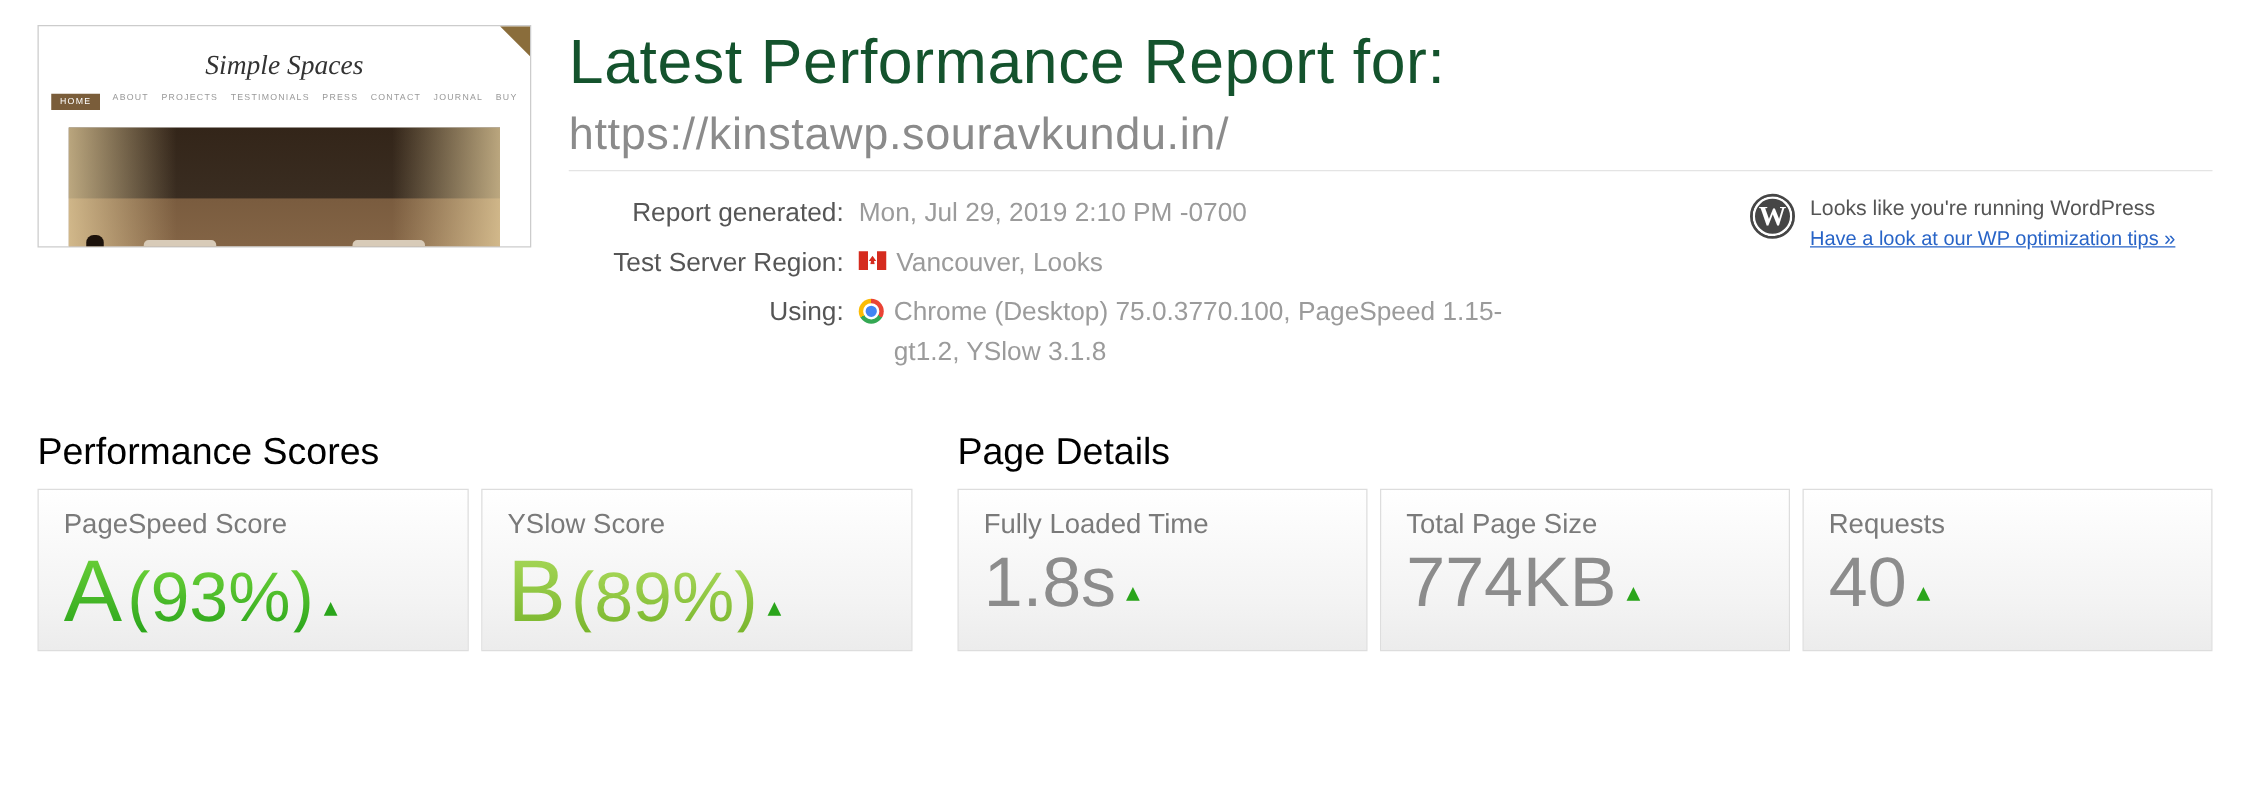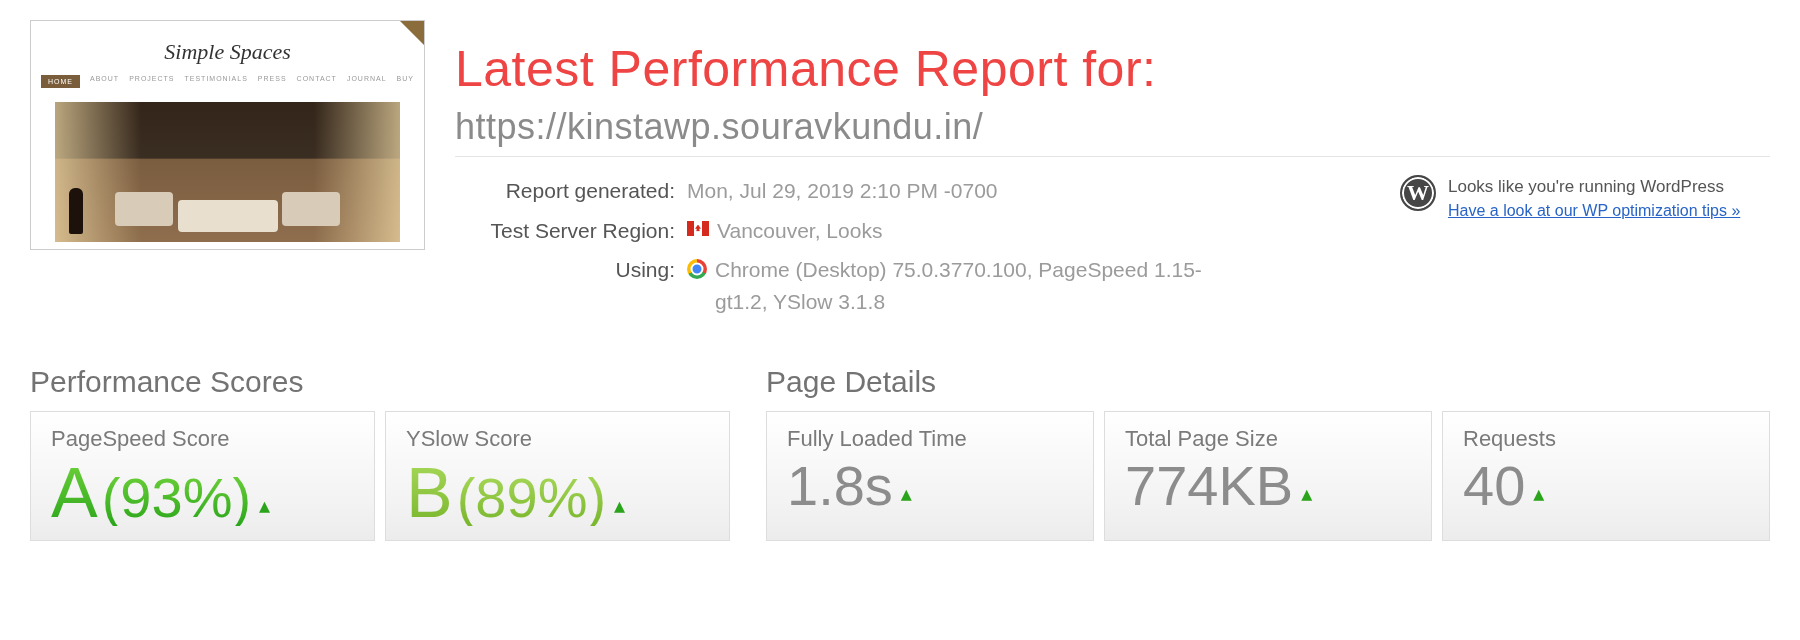--- a/index.html
+++ b/index.html
@@ -10,21 +10,21 @@
     width: 1800px;
     padding: 20px 30px;
   }
   .top-row {
     display: flex;
     gap: 30px;
     margin-bottom: 40px;
   }
   .thumb {
     width: 395px;
-    height: 230px;
+    height: 178px;
     border: 1px solid #ccc;
     position: relative;
     background: #fff;
     flex-shrink: 0;
     overflow: hidden;
   }
   .thumb-corner {
     position: absolute;
     top: 0; right: 0;
     width: 0; height: 0;
@@ -88,24 +88,23 @@
     left:14px; bottom:8px;
     width:14px; height:46px;
     background:#1c120b;
     border-radius:6px 6px 2px 2px;
   }
 
   .header-main { flex: 1; }
   .title {
     font-size: 50px;
     font-weight: 300;
-    color: #ef4444;
+    color: #14532d;
     letter-spacing: 0.5px;
     margin-bottom: 8px;
-    margin-top: 20px;
   }
   .url {
     font-size: 36px;
     font-weight: 300;
     color: #8b8b8b;
     letter-spacing: 0.5px;
     padding-bottom: 8px;
     border-bottom: 1px solid #e4e4e4;
     margin-bottom: 18px;
   }
@@ -188,21 +187,21 @@
   .wp-link { color:#2864c7; text-decoration: underline; font-size:16px; cursor:pointer; }
 
   .scores-row {
     display: flex;
     gap: 36px;
   }
   .section { flex: 1; }
   .section-title {
     font-size: 30px;
     font-weight: 300;
-    color: #737373;
+    color: #000000;
     margin-bottom: 12px;
   }
   .cards { display:flex; gap: 10px; margin-top: 11px; }
   .card {
     flex:1;
     background: linear-gradient(#ffffff,#f3f3f3 70%,#ececec);
     border: 1px solid #ddd;
     padding: 14px 20px 12px;
     min-height: 130px;
   }

